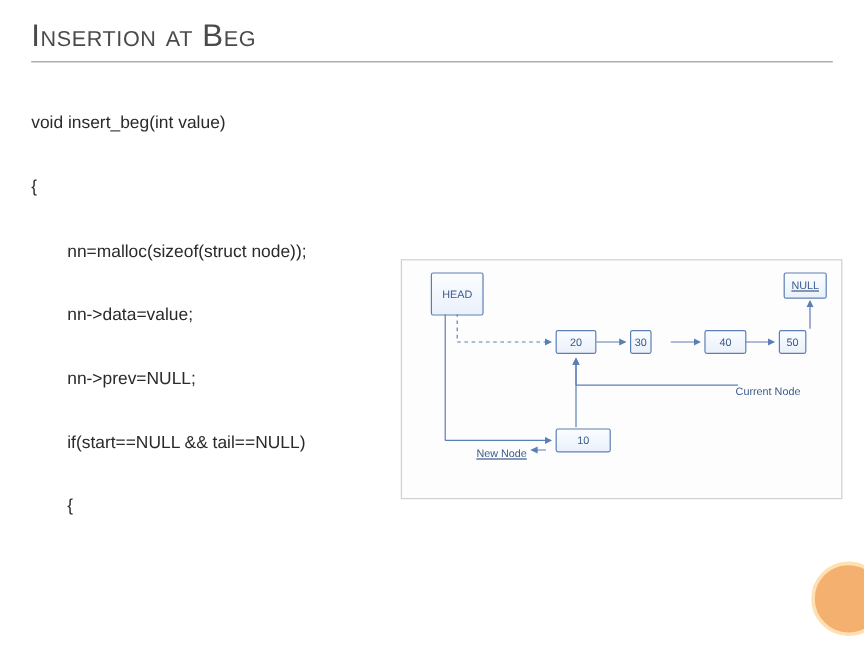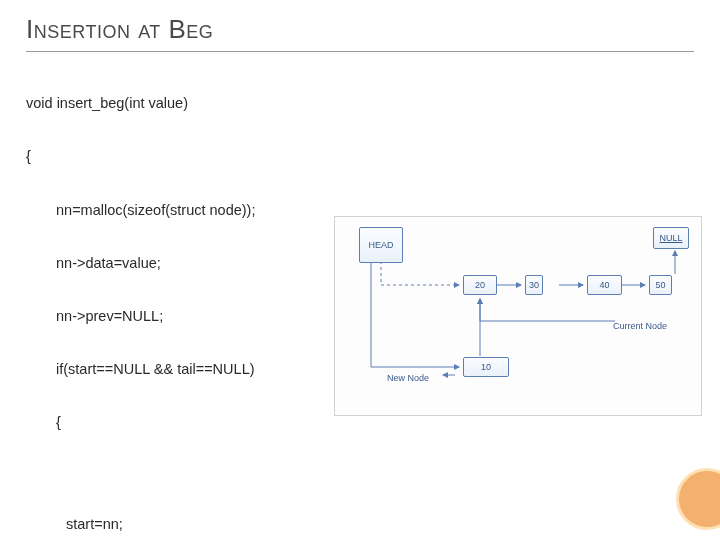--- a/index.html
+++ b/index.html
@@ -64,21 +64,21 @@
   .dn30 { left: 190px; top: 58px; width: 18px; height: 20px; }
   .dn40 { left: 252px; top: 58px; width: 35px; height: 20px; }
   .dn50 { left: 314px; top: 58px; width: 23px; height: 20px; }
   .dn10 { left: 128px; top: 140px; width: 46px; height: 20px; }
   .dlabel {
     position: absolute;
     font-size: 9px;
     color: #3a5a8a;
   }
   .lblcur { left: 258px; top: 104px; margin-left: 20px; }
-  .lblnew { left: 52px; top: 156px; }
+  .lblnew { left: 62px; top: 156px; text-decoration: underline; }
 
   .decor-circle {
     position: absolute;
     right: -18px;
     bottom: 10px;
     width: 62px;
     height: 62px;
     border-radius: 50%;
     background: #f4b06e;
     border: 3px solid #ffe0b3;
@@ -92,21 +92,20 @@
 
   <div class="code">
     <div class="l1">void insert_beg(int value)</div>
     <div class="l1">{</div>
     <div class="l2">nn=malloc(sizeof(struct node));</div>
     <div class="l2">nn-&gt;data=value;</div>
     <div class="l2">nn-&gt;prev=NULL;</div>
     <div class="l2">if(start==NULL &amp;&amp; tail==NULL)</div>
     <div class="l2">{</div>
     <div style="height:14px"></div>
-    <div class="l3">start=nn;</div>
     
     
     
     
     
     
     
     
     
     

